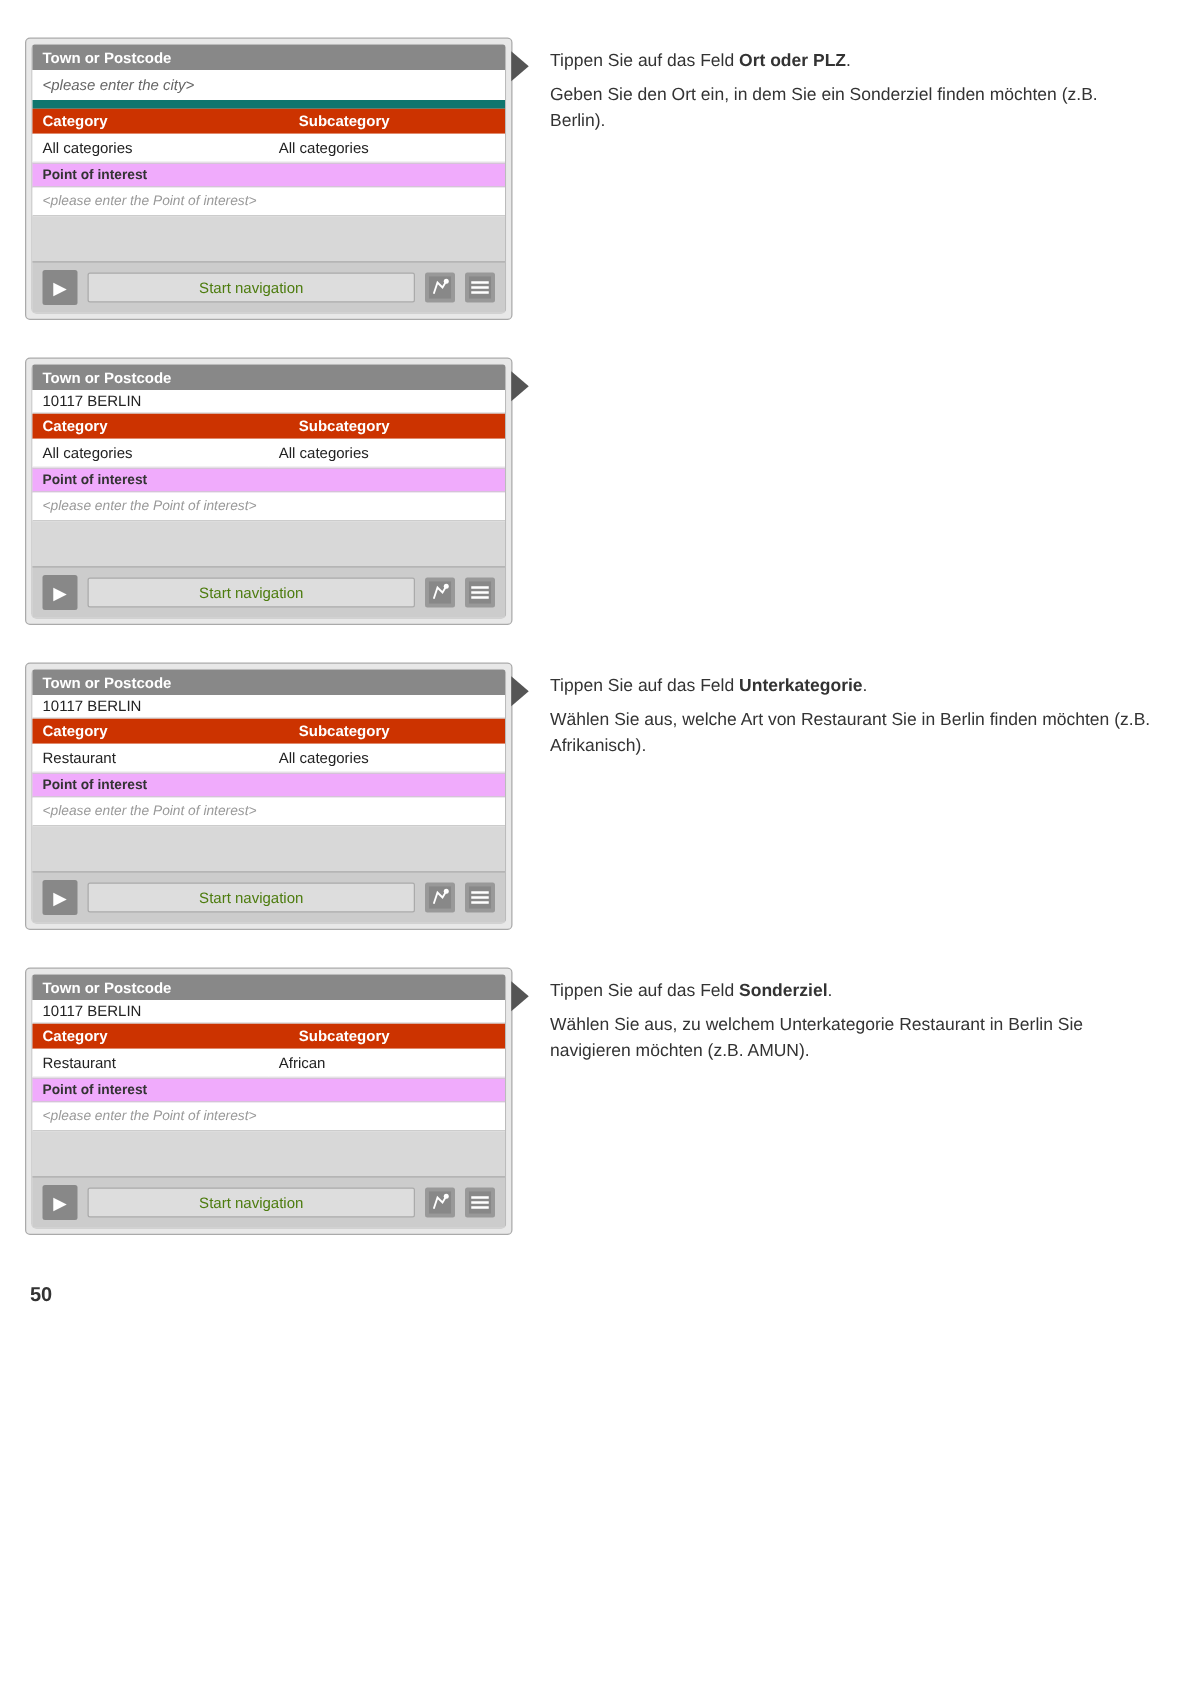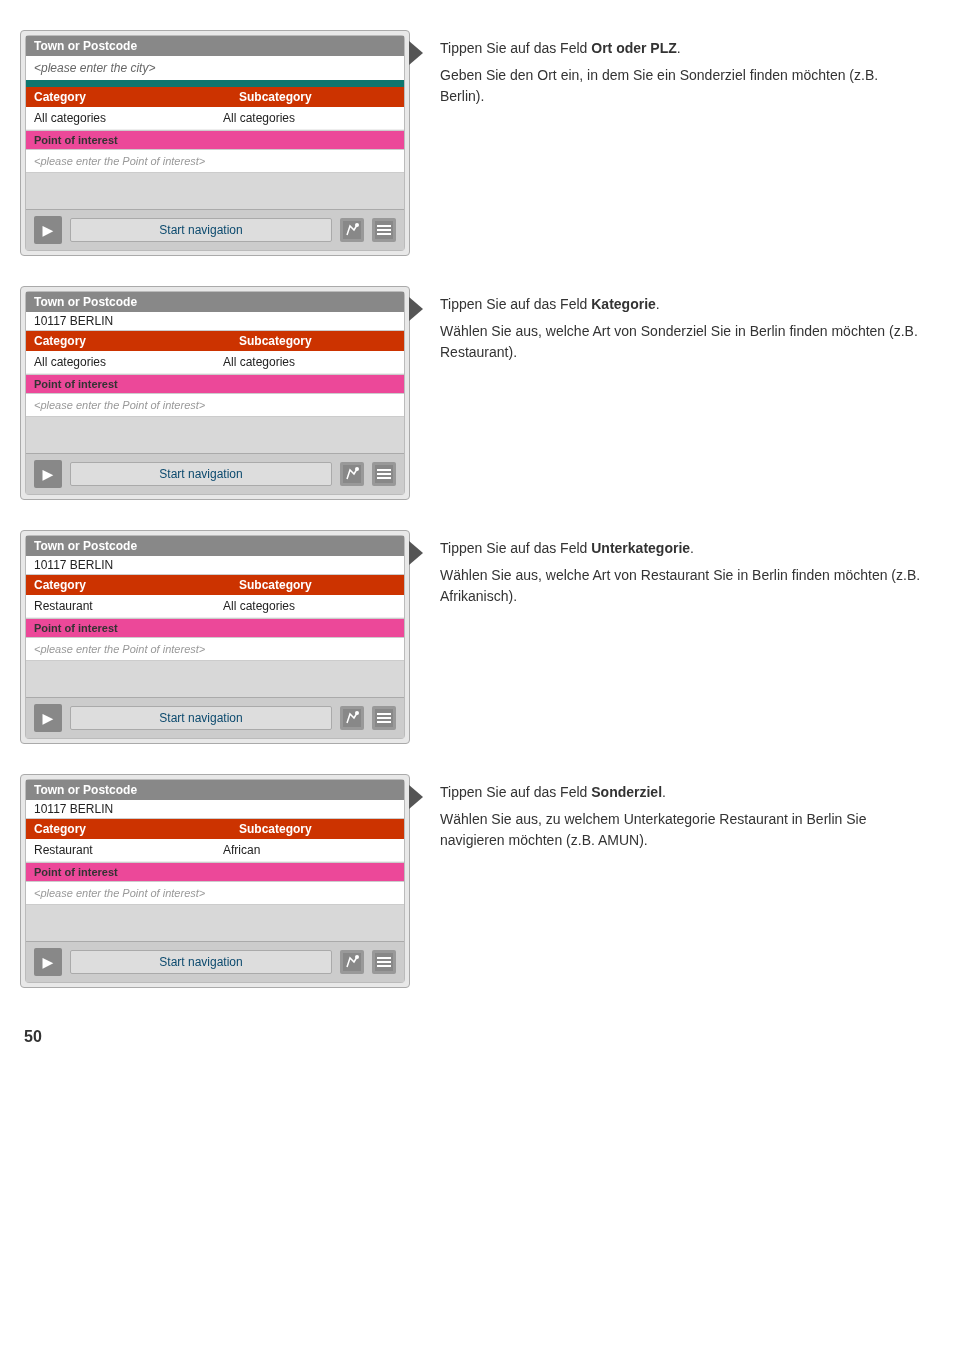--- a/index.html
+++ b/index.html
@@ -88,21 +88,21 @@
       background: #fff;
       border: none;
       border-bottom: 1px solid #ccc;
       padding: 2px 8px;
       font-size: 12px;
       color: #222;
       width: 100%;
     }
 
     .form-poi-label {
-      background: #ec4899;
+      background: #f0abfc;
       color: #333;
       font-size: 11px;
       font-weight: bold;
       padding: 3px 8px;
       border-top: 1px solid #ccc;
       border-bottom: 1px solid #ccc;
     }
 
     .form-poi-input {
       background: #fff;
@@ -143,21 +143,21 @@
       align-items: center;
       justify-content: center;
       color: #fff;
       font-size: 10px;
     }
 
     .start-nav-btn {
       flex: 1;
       text-align: center;
       font-size: 12px;
-      color: #0c4a6e;
+      color: #4d7c0f;
       background: #ddd;
       border: 1px solid #aaa;
       padding: 4px 6px;
       border-radius: 2px;
     }
 
     
     .desc-panel {
       flex: 1;
       padding: 8px 10px;
@@ -286,26 +286,20 @@
                   <rect x="2" y="4" width="14" height="2" fill="#fff"></rect>
                   <rect x="2" y="8" width="14" height="2" fill="#fff"></rect>
                   <rect x="2" y="12" width="14" height="2" fill="#fff"></rect>
                 </svg>
             </div>
           </div>
         </div>
       </div>
     </div>
 
-    <div class="desc-panel">
-      <p>
-        <span>Tippen Sie auf das Feld </span><strong>Kategorie</strong><span>.</span>
-      </p>
-      <p>Wählen Sie aus, welche Art von Sonderziel Sie in Berlin finden möchten (z.B. Restaurant).</p>
-    </div>
   </div>
 
   <div class="row">
     <div class="device-panel">
       <div class="device-inner">
         <div class="form-container">
           <div class="form-row-label">Town or Postcode</div>
           <div class="form-input-value">10117 BERLIN</div>
           <div class="category-header-row">
             <div class="cat-header-cell">Category</div>

